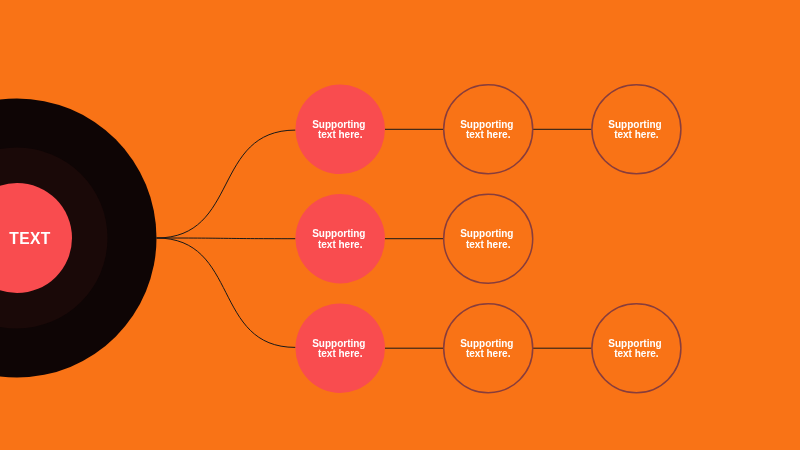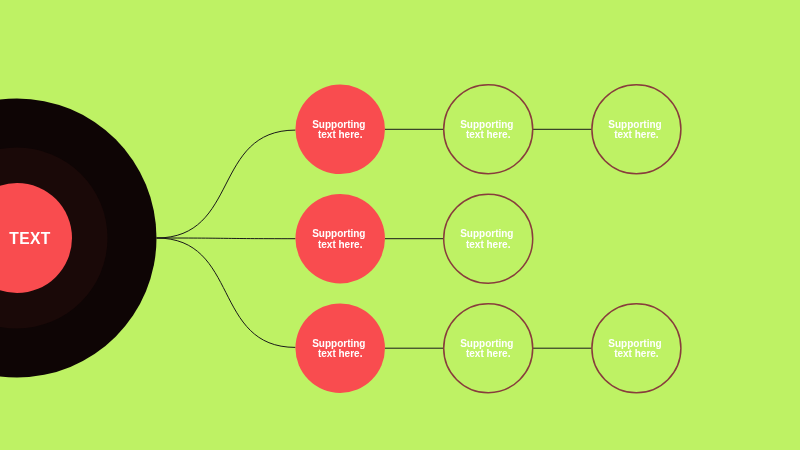--- a/index.html
+++ b/index.html
@@ -1,17 +1,17 @@
 <!DOCTYPE html>
 <html><head>
 <meta charset="utf-8">
 <title>Radial Mind Map Diagram</title>
 <style>
   html,body{margin:0;padding:0;background:#000;}
-  #stage{position:relative;width:800px;height:450px;background:#bef264;overflow:hidden;
+  #stage{position:relative;width:800px;height:450px;background:#f97316;overflow:hidden;
          font-family:"Liberation Sans", sans-serif;will-change:transform;}
   #diagram{position:absolute;left:0;top:0;width:800px;height:450px;display:block;
            -webkit-font-smoothing:antialiased;}
   .node-label{font-weight:700;fill:#ffffff;font-size:10px;
               font-family:"Liberation Sans", sans-serif;}
   .hub-label{font-weight:700;fill:#ffffff;font-size:15.6px;letter-spacing:0.45px;
              font-family:"Liberation Sans", sans-serif;}
 </style>
 </head>
 <body>

